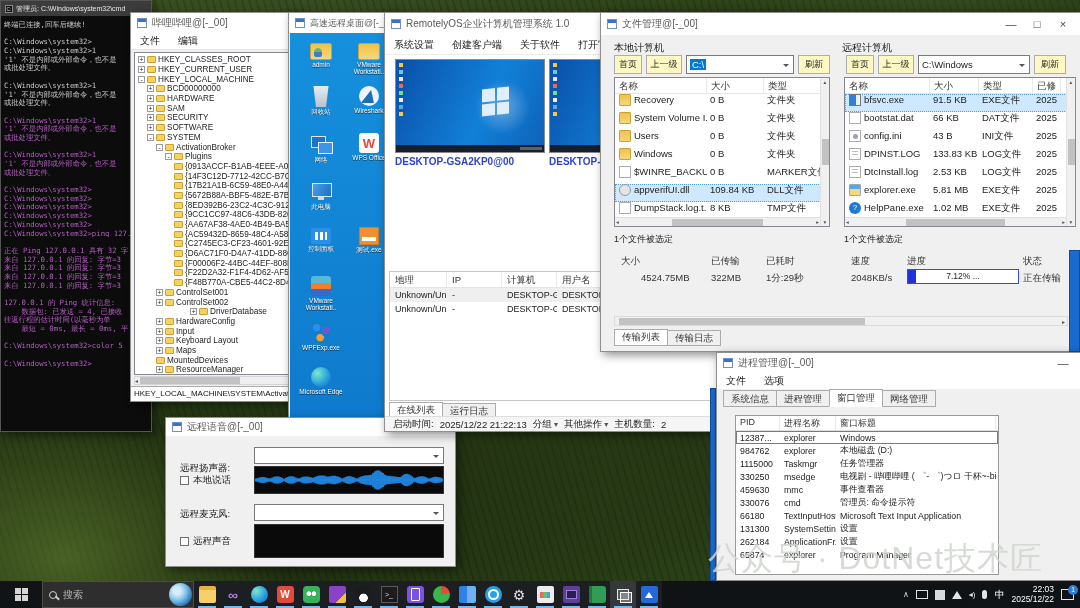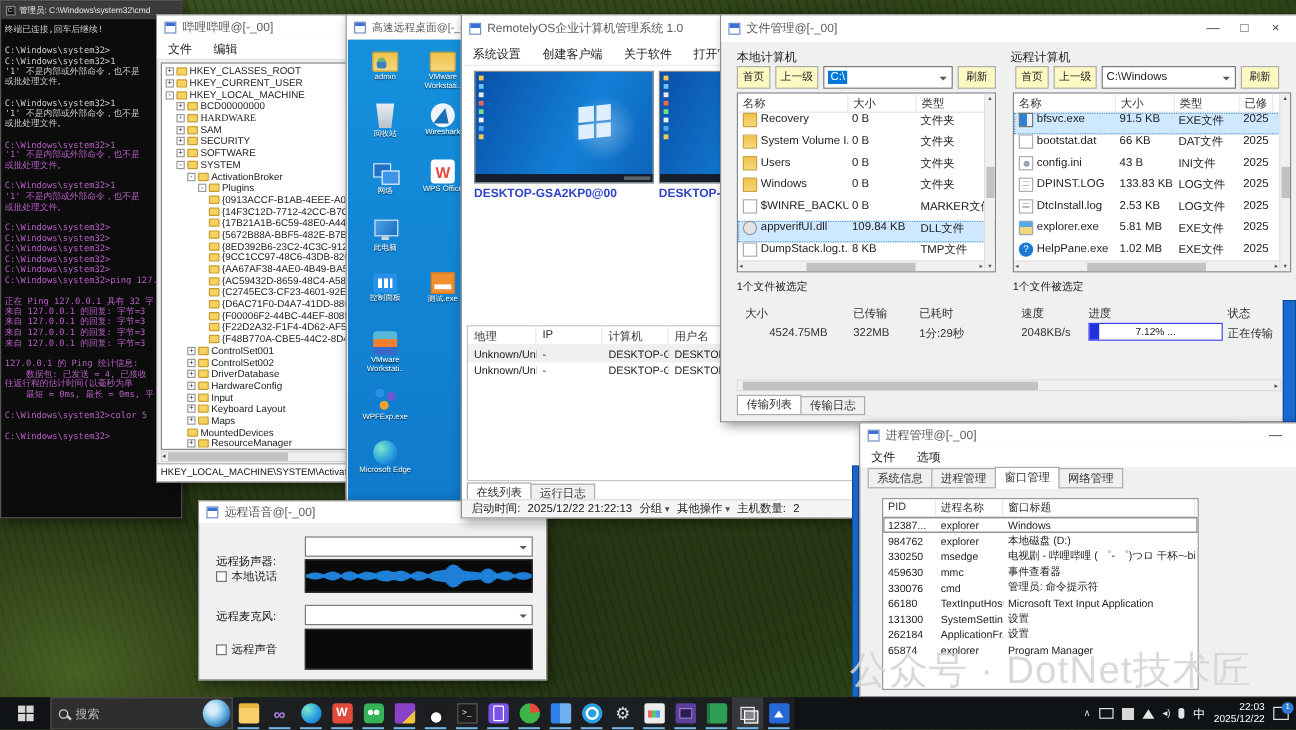--- a/index.html
+++ b/index.html
@@ -275,21 +275,21 @@
         <div class="trow" style="padding-left: 3px;">
           <span class="texp">-</span>
           <span class="tfold"></span>
           <span>HKEY_LOCAL_MACHINE</span>
         </div>
         <div class="trow" style="padding-left: 12px;">
           <span class="texp">+</span>
           <span class="tfold"></span>
           <span>BCD00000000</span>
         </div>
-        <div class="trow" style="padding-left: 12px; font-family: Liberation Serif, serif;">
+        <div class="trow" style="padding-left: 12px;">
           <span class="texp">+</span>
           <span class="tfold"></span>
           <span>HARDWARE</span>
         </div>
         <div class="trow" style="padding-left: 12px;">
           <span class="texp">+</span>
           <span class="tfold"></span>
           <span>SAM</span>
         </div>
         <div class="trow" style="padding-left: 12px;">
@@ -372,21 +372,21 @@
         <div class="trow" style="padding-left: 21px;">
           <span class="texp">+</span>
           <span class="tfold"></span>
           <span>ControlSet001</span>
         </div>
         <div class="trow" style="padding-left: 21px;">
           <span class="texp">+</span>
           <span class="tfold"></span>
           <span>ControlSet002</span>
         </div>
-        <div class="trow" style="padding-left: 21px;">
+        <div class="trow" style="padding-left: 21px; justify-content: center;">
           <span class="texp">+</span>
           <span class="tfold"></span>
           <span>DriverDatabase</span>
         </div>
         <div class="trow" style="padding-left: 21px;">
           <span class="texp">+</span>
           <span class="tfold"></span>
           <span>HardwareConfig</span>
         </div>
         <div class="trow" style="padding-left: 21px;">
@@ -804,20 +804,25 @@
       <div id="proc-rows">
           <div class="prow focus">
             <span style="width: 44px;">12387...</span>
             <span style="width: 56px;">explorer</span>
             <span style="width: 160px;">Windows</span>
           </div>
           <div class="prow">
             <span style="width: 44px;">984762</span>
             <span style="width: 56px;">explorer</span>
             <span style="width: 160px;">本地磁盘 (D:)</span>
+          </div>
+          <div class="prow">
+            <span style="width: 44px;">1115000</span>
+            <span style="width: 56px;">Taskmgr</span>
+            <span style="width: 160px;">任务管理器</span>
           </div>
           <div class="prow">
             <span style="width: 44px;">330250</span>
             <span style="width: 56px;">msedge</span>
             <span style="width: 160px;">电视剧 - 哔哩哔哩 ( ゜- ゜)つロ 干杯~-bilibili 和朋...</span>
           </div>
           <div class="prow">
             <span style="width: 44px;">459630</span>
             <span style="width: 56px;">mmc</span>
             <span style="width: 160px;">事件查看器</span>

